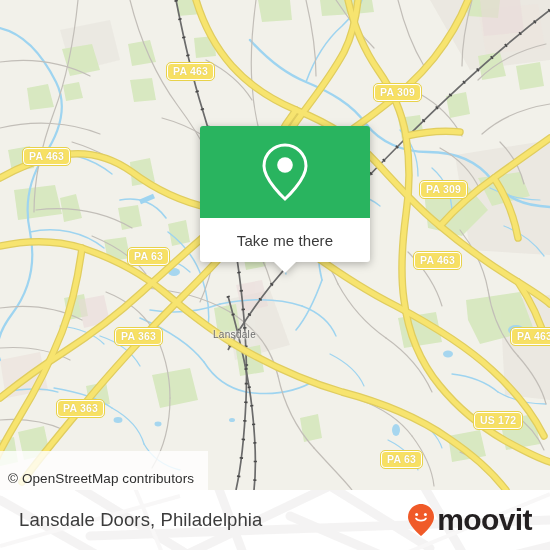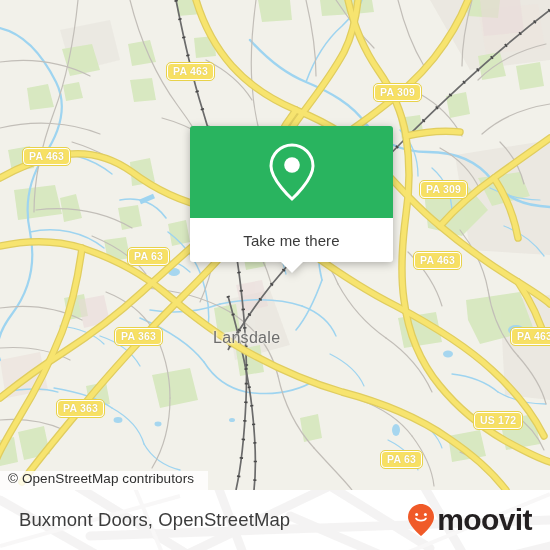--- a/index.html
+++ b/index.html
@@ -30,41 +30,41 @@
     letter-spacing: .2px;
     padding: 1.5px 5px 2.5px 5px;
     white-space: nowrap;
     line-height: 11px;
     text-shadow: 0 0 1px rgba(120,100,20,.35);
     font-family: "Liberation Sans", sans-serif;
   }
   .city-label {
     position: absolute;
     color: #6d6d6d;
-    font-size: 16px;
+    font-size: 10px;
     letter-spacing: .3px;
     white-space: nowrap;
     text-shadow: 0 0 3px #f4f2ec, 0 0 3px #f4f2ec, 0 0 2px #f4f2ec;
   }
 
   
   #attribution {
     position: absolute; left: 0; bottom: 0;
     background: rgba(255,255,255,.80);
-    padding: 0 14px 4px 8px;
+    padding: 20px 14px 4px 8px;
     font-size: 13.5px;
     color: #2e2e2e;
     white-space: nowrap;
     letter-spacing: .1px;
   }
 
   
   #popup {
-    position: absolute; left: 190px; top: 126px;
-    width: 203px;
+    position: absolute; left: 200px; top: 126px;
+    width: 170px;
     filter: drop-shadow(0 2px 4px rgba(0,0,0,.28));
   }
   #popup-head {
     height: 92px;
     background: #29b45f;
     border-radius: 3px 3px 0 0;
     display: flex; align-items: center; justify-content: center;
   }
   #popup-body {
     height: 44px;
@@ -401,21 +401,21 @@
         <path d="M470,90 L550,70"></path>
         <path d="M290,40 L420,96"></path>
       </g>
       <g stroke="#f3f1f1" fill="none" stroke-width="4">
         <path d="M0,70 L180,20"></path>
         <path d="M360,96 L550,18"></path>
         <path d="M130,0 L170,96"></path>
       </g>
     </svg>
 
-    <div id="footer-title">Buxmont Doors, OpenStreetMap</div>
+    <div id="footer-title">Lansdale Doors, Philadelphia</div>
 
     <div id="logo">
       <svg width="30" height="34" viewBox="0 0 30 34">
         <path d="M15,1 C7.8,1 2,6.8 2,14 C2,22.5 15,33 15,33 C15,33 28,22.5 28,14 C28,6.8 22.2,1 15,1 Z" fill="#f05a28"></path>
         <circle cx="10.6" cy="11.4" r="1.5" fill="#ffffff"></circle>
         <circle cx="19.4" cy="11.4" r="1.5" fill="#ffffff"></circle>
         <path d="M10,15.4 C11.6,18.4 18.4,18.4 20,15.4" fill="none" stroke="#ffffff" stroke-width="1.7" stroke-linecap="round"></path>
       </svg>
       <span id="logo-word">moovit</span>
     </div>

